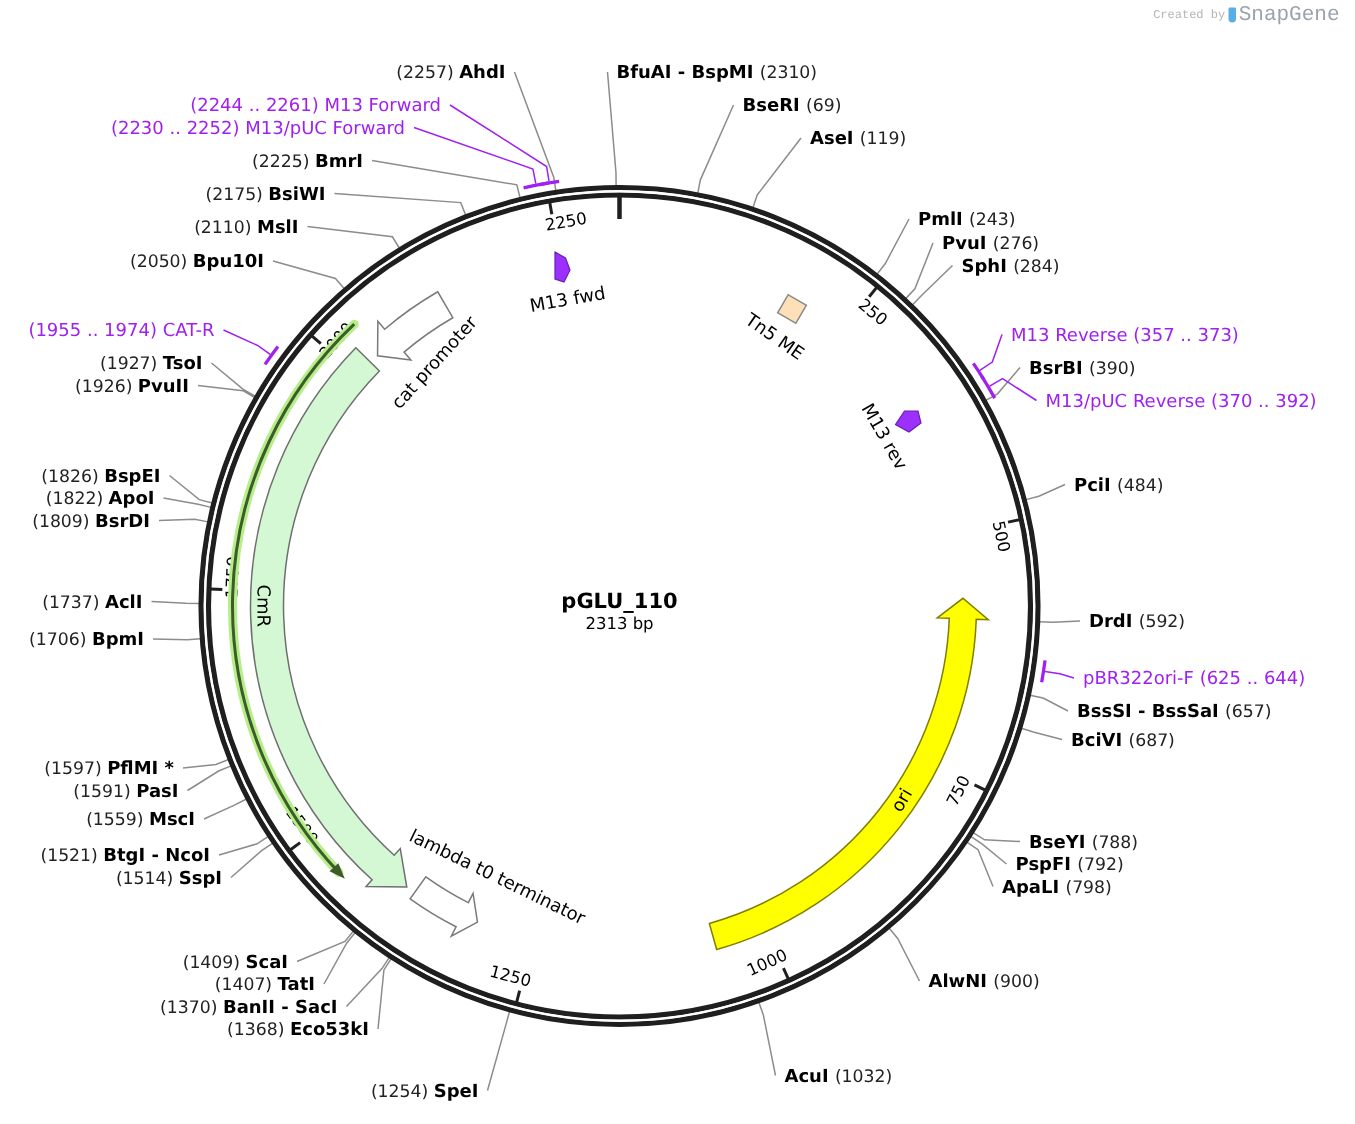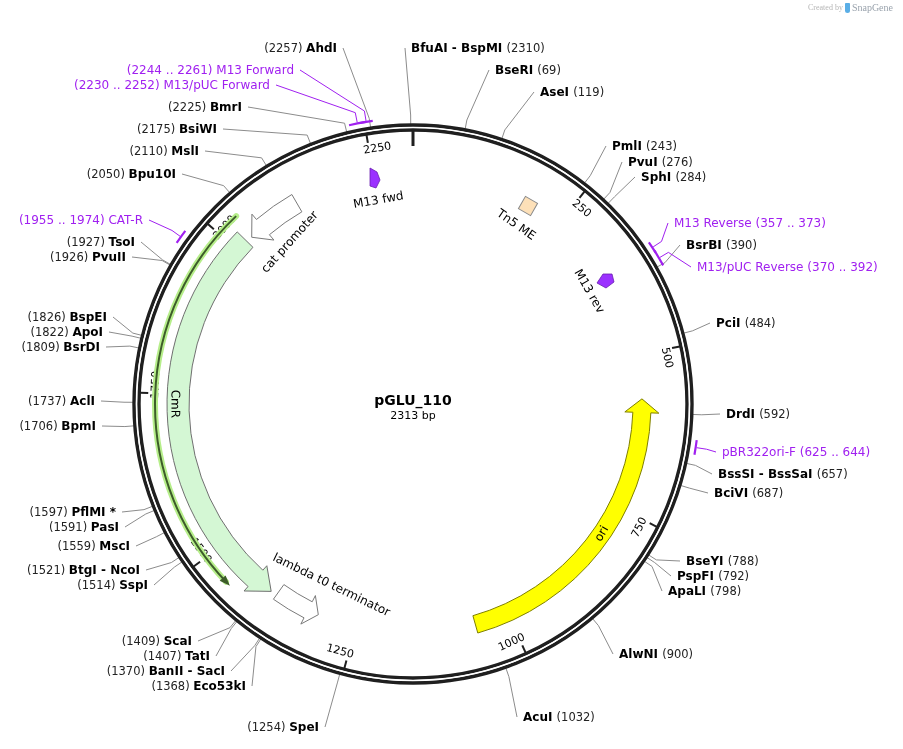--- a/index.html
+++ b/index.html
@@ -1,21 +1,21 @@
 <!DOCTYPE html>
 <html><head>
 <meta charset="utf-8">
 <style>
   html, body { margin: 0; padding: 0; background: #ffffff; }
   body { width: 903px; height: 749px; position: relative; overflow: hidden;
          font-family: "DejaVu Sans", "Liberation Sans", sans-serif; }
   #map { position: absolute; left: 0; top: 0; width: 903px; height: 749px; }
   .watermark { position: absolute; right: 10px; top: 2px; font-size: 8px; color: #b5b5b5;
-               font-family: Liberation Serif, serif; display: flex; align-items: center; gap: 2px; }
-  .watermark .brand { font-size: 10px; color: #9aa3ad; }
+               font-family: Liberation Mono, monospace; display: flex; align-items: center; gap: 2px; }
+  .watermark .brand { font-size: 14px; color: #9aa3ad; }
   .wm-icon { width: 5px; height: 10px; background: #5aaee6; border-radius: 1px 1px 3px 3px; display: inline-block; }
   .site-name { font-weight: bold; font-size: 12px; fill: #000; }
   .site-pos { font-size: 11.5px; fill: #222; }
   .primer-text { font-size: 12px; fill: #a020f0; }
   .tick-label { font-size: 11px; fill: #000; }
   .feat-label { font-size: 12px; fill: #000; }
   .title { font-weight: bold; font-size: 14px; fill: #000; }
   .sub { font-size: 11px; fill: #000; }
 </style>
 </head>

